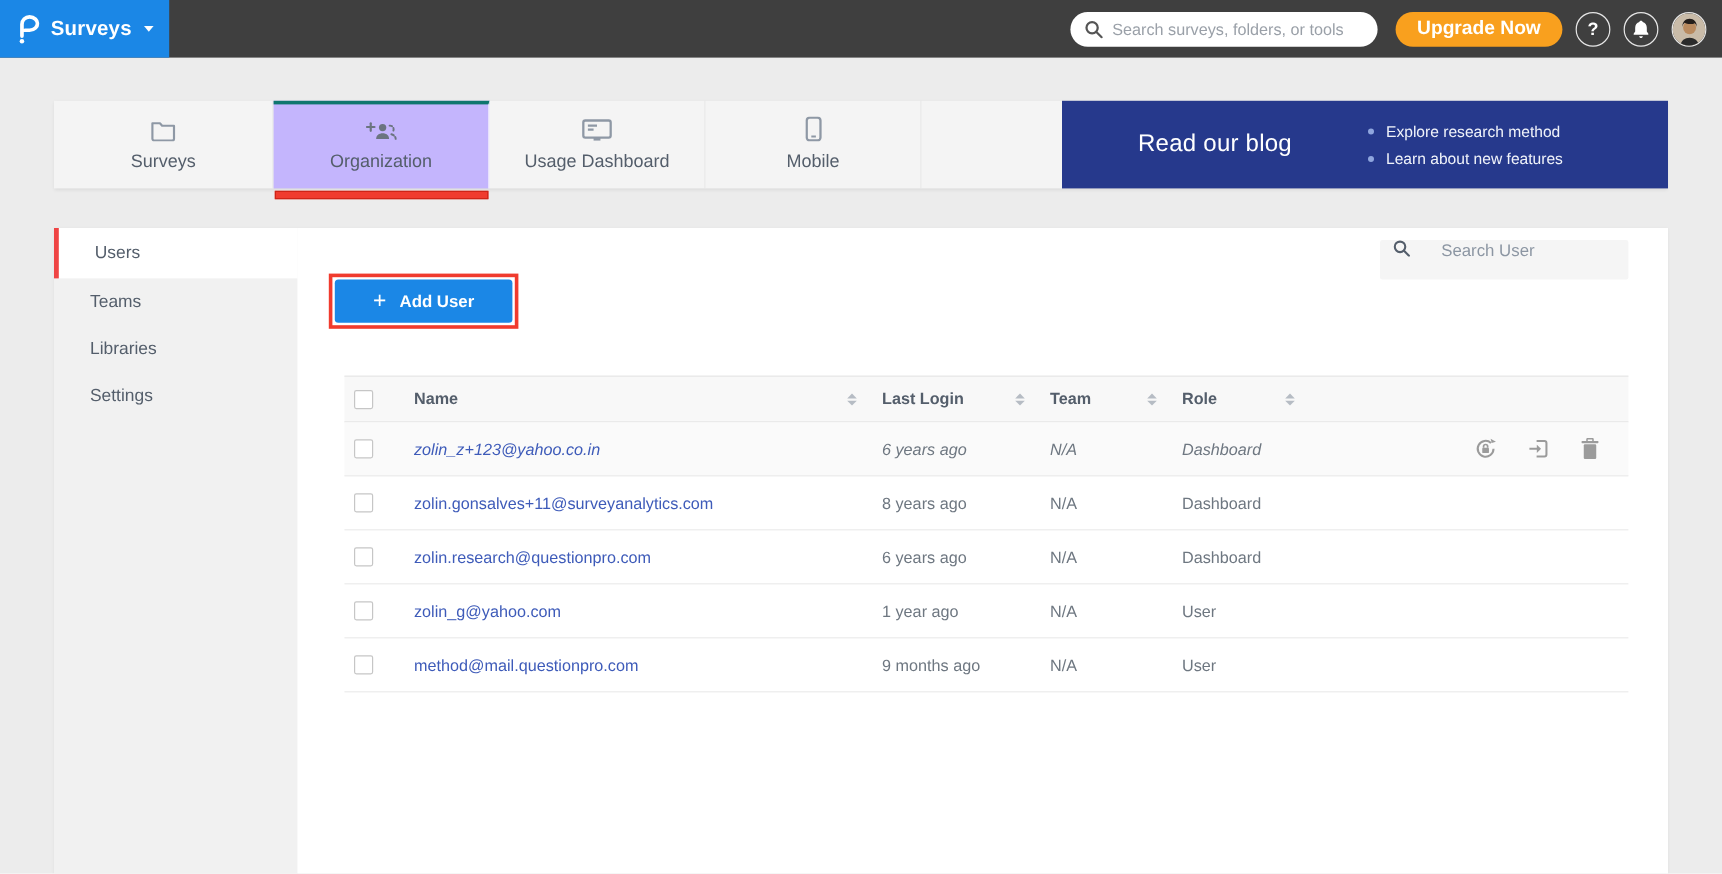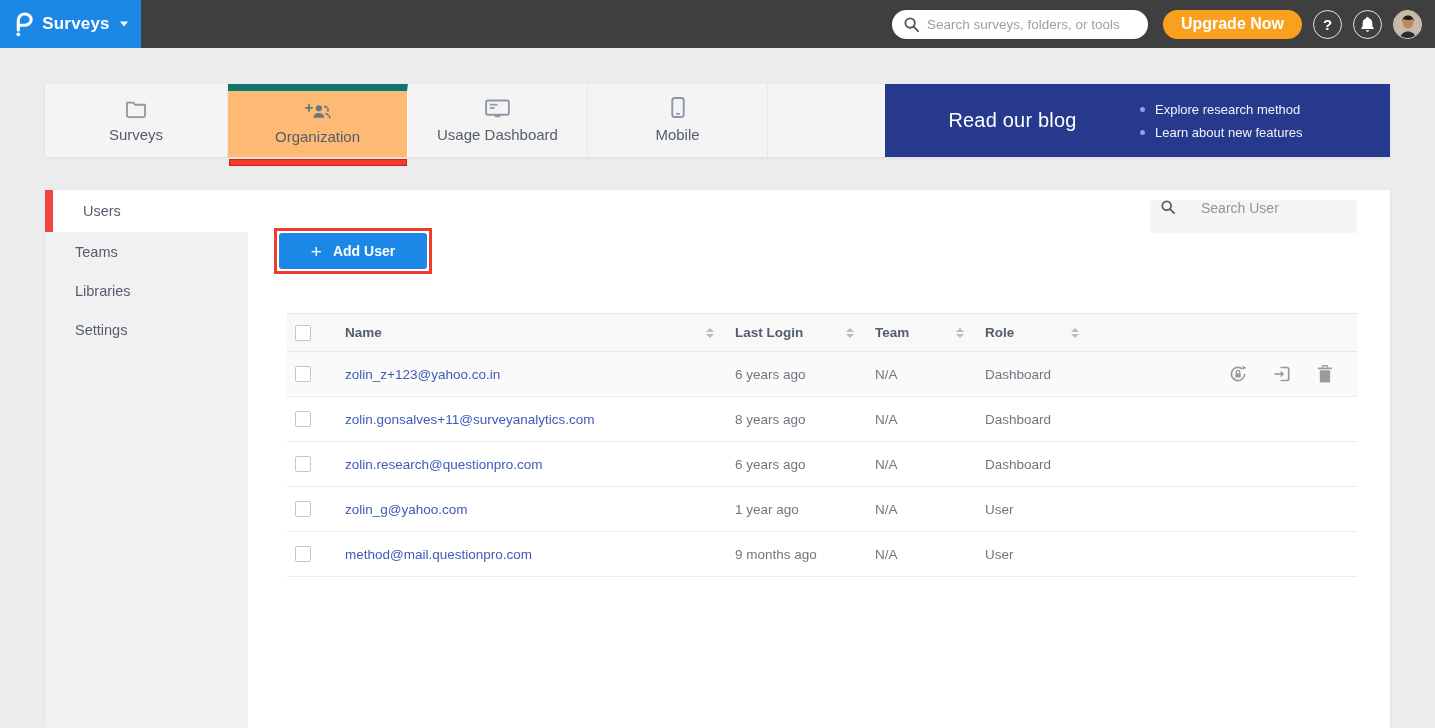--- a/index.html
+++ b/index.html
@@ -55,21 +55,21 @@
     position:absolute; left:45px; top:84px; width:1345px; height:73px;
     display:flex; box-shadow:0 1px 3px rgba(0,0,0,.08);
   }
   .tab {
     width:180px; height:73px; background:#F4F4F4; border-right:1px solid #E7E7E7;
     display:flex; flex-direction:column; align-items:center; justify-content:center; gap:8px;
     cursor:pointer; font-size:15px; color:#545E6B;
   }
   .tab:first-child { width:183px; }
   .tab.active {
-    background:#fdba74; border-top:7px solid #0f766e; border-right-color:#fff;
+    background:#c4b5fd; border-top:3px solid #0f766e; border-right-color:#fff;
     padding-bottom:3px;
   }
   .tab .ticon { height:20px; display:flex; align-items:flex-end; }
   .tab-filler { flex:1; background:#F4F4F4; }
   .red-annotation-underline {
     position:absolute; left:184px; top:75px; width:178px; height:7px;
     background:#F03B2E; border:1px solid #CE2417;
   }
   .blog-banner {
     width:505px; height:73px; background:#26398C; display:flex; align-items:center;
@@ -87,21 +87,21 @@
   .panel {
     position:absolute; left:45px; top:190px; width:1345px; height:538px;
     background:#fff; display:flex; box-shadow:0 1px 3px rgba(0,0,0,.07);
   }
   .side-nav { width:203px; background:#F1F1F1; flex:0 0 auto; }
   .side-item {
     height:39px; display:flex; align-items:center; padding-left:30px;
     font-size:14.5px; color:#545E6B; cursor:pointer;
   }
   .side-item.active {
-    height:42px; background:#fff; border-left:8px solid #ef4444; 
+    height:42px; background:#fff; border-left:4px solid #ef4444; 
   }
   .content { flex:1; position:relative; background:#fff; }
   
   .add-user-annotation {
     position:absolute; left:26px; top:38px;
     border:3px solid #F03B2E; padding:2px; background:#fff;
   }
   .add-user-btn {
     width:148px; height:36px; background:#1B87E6; border:none; border-radius:3px;
     color:#fff; font-size:14px; font-weight:bold; font-family:"Liberation Sans", sans-serif;
@@ -132,21 +132,21 @@
   .user-table { position:absolute; left:39px; top:123px; width:1070px; }
   .thead {
     display:flex; align-items:center; height:39px; background:#F8F8F8;
     border-top:1px solid #E6E6E6; border-bottom:1px solid #E6E6E6;
     font-size:13.5px; font-weight:bold; color:#545E6B;
   }
   .trow {
     display:flex; align-items:center; height:45px; border-bottom:1px solid #ECECEC;
     font-size:13.5px;
   }
-  .trow.hovered { background:#FAFAFA; }
+  .trow.hovered { background:#FAFAFA;font-style:italic; }
   .c-check { width:45px; flex:0 0 auto; display:flex; align-items:center; padding-left:8px; }
   .c-name { width:390px; flex:0 0 auto; }
   .c-login { width:140px; flex:0 0 auto; }
   .c-team  { width:110px; flex:0 0 auto; }
   .c-role  { width:115px; flex:0 0 auto; }
   .c-actions { width:270px; flex:0 0 auto; display:flex; justify-content:flex-end; gap:26px; padding-right:24px; }
   .th-cell { display:flex; align-items:center; justify-content:space-between; padding:0 8px 0 13px; }
   .cell-text { padding-left:13px; }
   .name-link { color:#3E5BB9; cursor:pointer; }
   .muted { color:#6E7781; }

